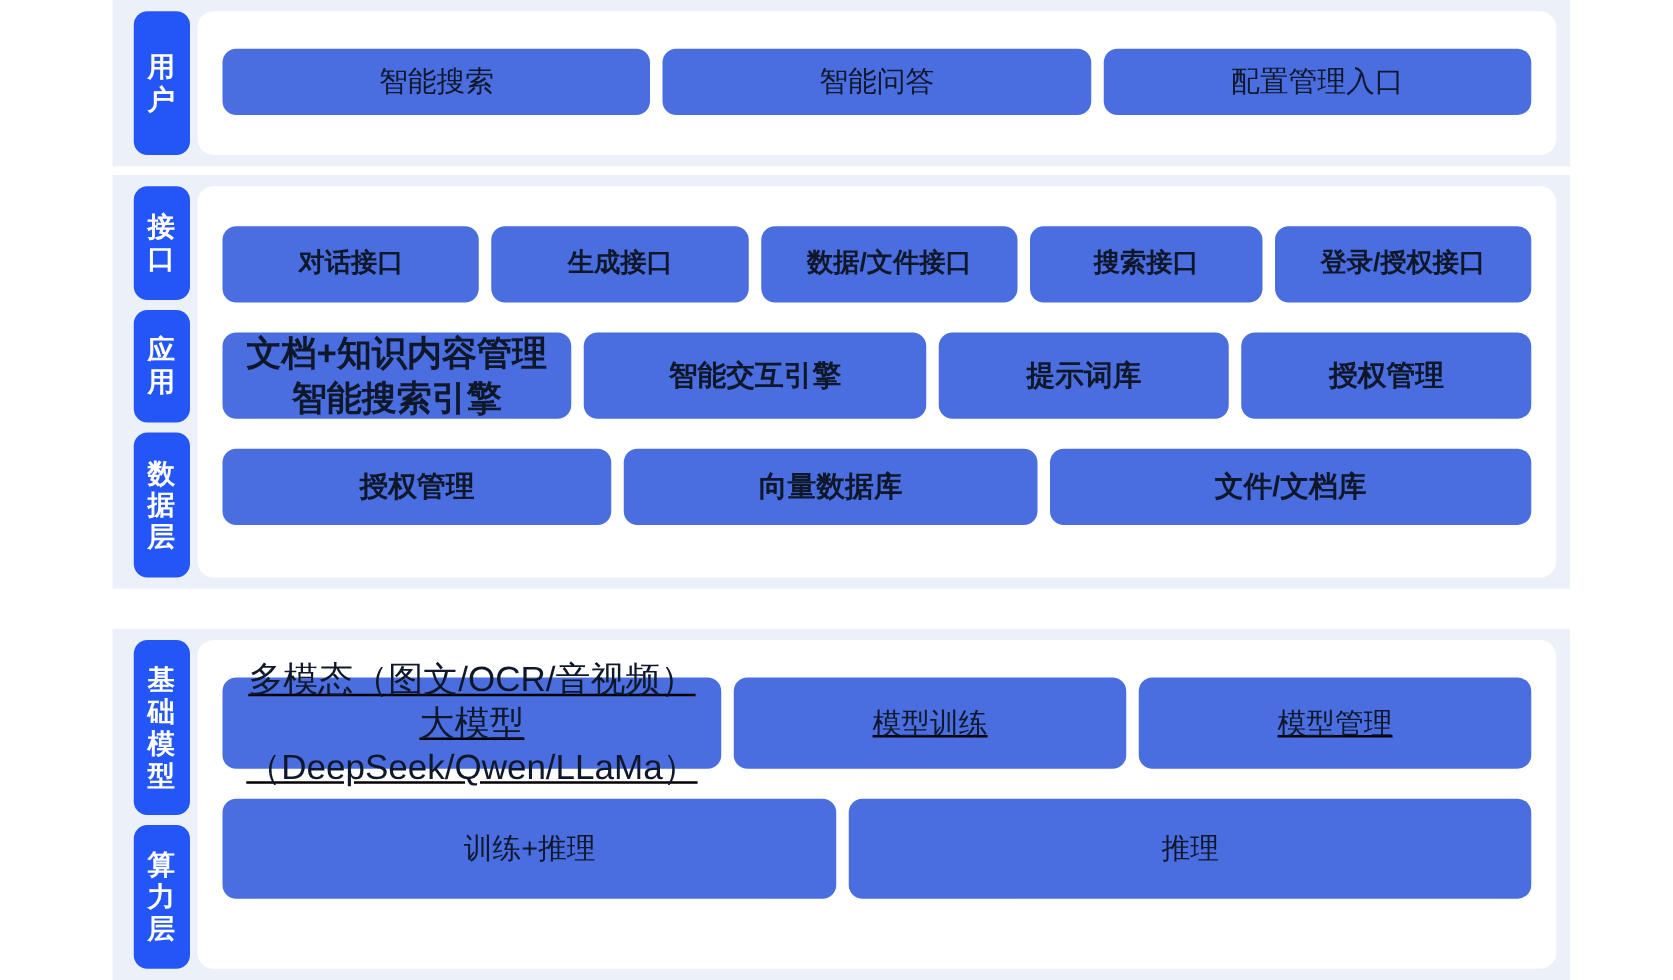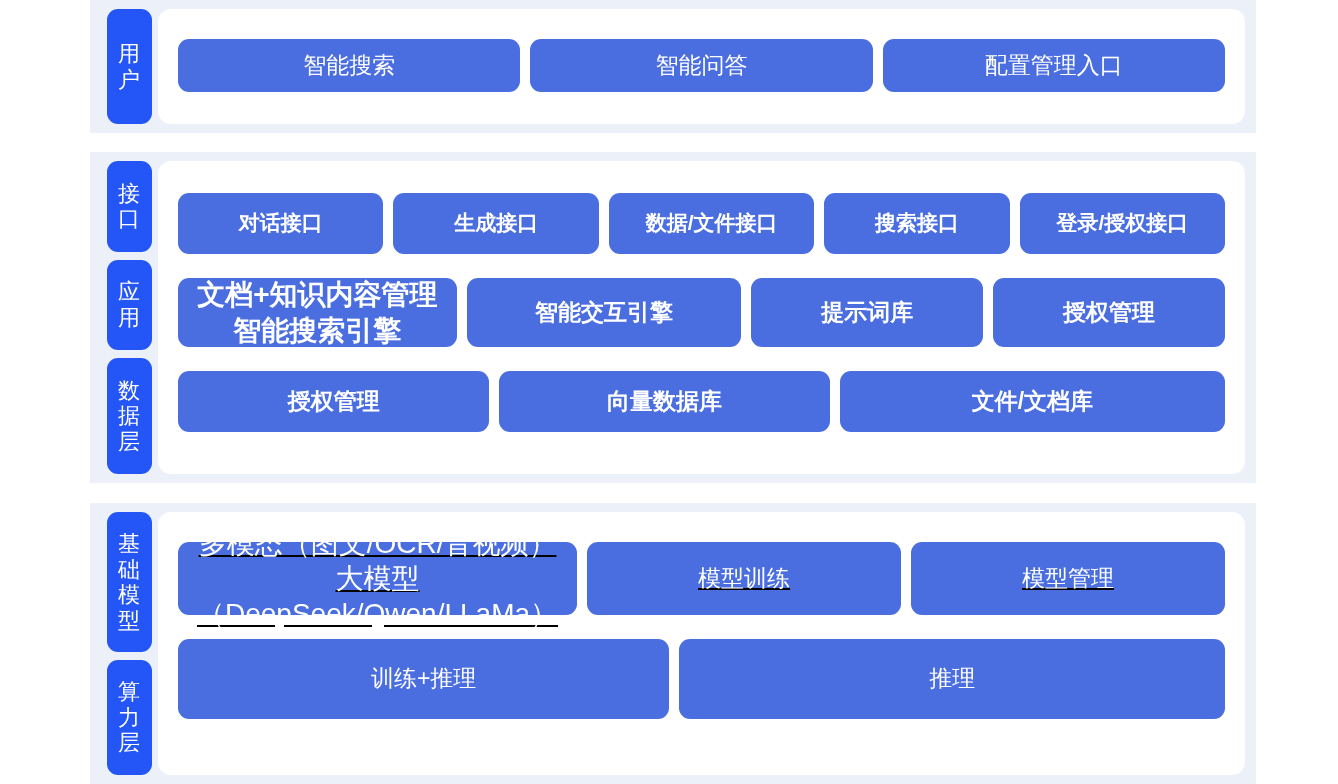--- a/index.html
+++ b/index.html
@@ -25,40 +25,40 @@
   .section {
     position: absolute;
     left: 90px;
     width: 1166px;
     background: #ecf1f9;
     display: flex;
     flex-direction: row;
     align-items: stretch;
   }
   .section.s-user   { top: 0px;   height: 133px; }
-  .section.s-mid    { top: 152px; height: 331px; }
+  .section.s-mid    { top: 140px; height: 331px; }
   .section.s-bottom { top: 503px; height: 281px; }
 
   
   .rail {
     width: 62px;
     flex: 0 0 62px;
     padding: 9px 0 9px 17px;
     box-sizing: border-box;
     display: flex;
     flex-direction: column;
     gap: 8px;
   }
   .rail-tab {
     flex: 1 1 auto;
     background: #2455f6;
     border-radius: 11px;
     color: #ffffff;
     font-size: 22px;
-    font-weight: normal;
+    font-weight: bold;
     letter-spacing: 1px;
     line-height: 1.16;
     display: flex;
     align-items: center;
     justify-content: center;
     text-align: center;
     writing-mode: horizontal-tb;
     width: 45px;
     box-sizing: border-box;
     padding: 2px 0;
@@ -94,21 +94,21 @@
   }
   .s-user  .row { height: 66px; }
   .s-mid   .row { height: 74px; }
   .s-mid   .row.r-app { height: 82px; }
   .s-bottom .row.r-model { height: 86px; text-decoration: underline; }
   .s-bottom .row.r-power { height: 93px; }
 
   .box {
     background: #4a6ee0;
     border-radius: 11px;
-    color: #ffffff;
+    color: #0f172a;
     display: flex;
     align-items: center;
     justify-content: center;
     text-align: center;
     font-size: 23px;
     line-height: 1.28;
     padding: 4px 19px;
     box-sizing: border-box;
     white-space: pre-line;
     margin-top: 13px;

